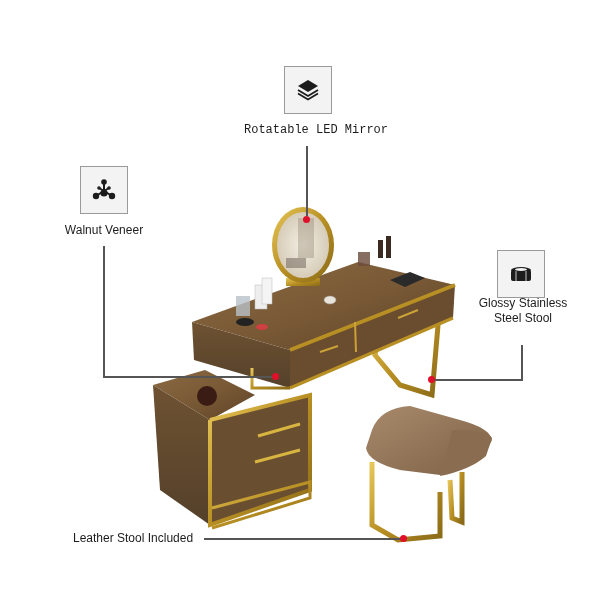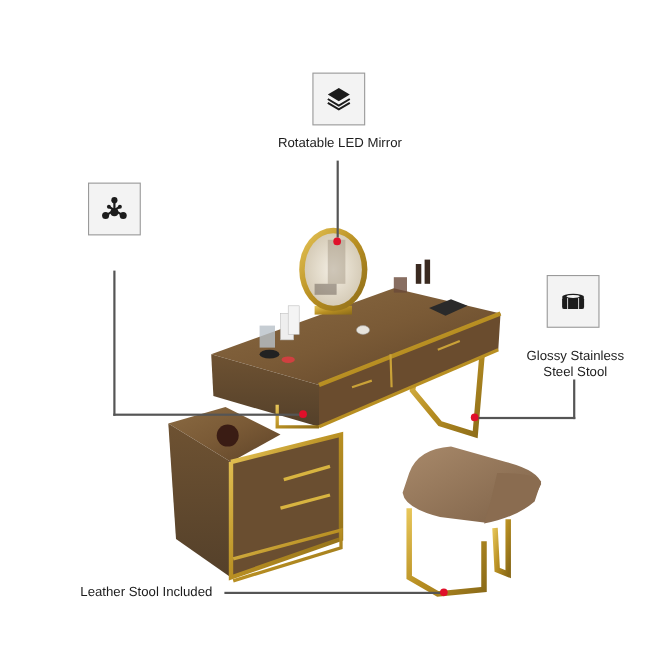--- a/index.html
+++ b/index.html
@@ -98,53 +98,54 @@
     </g>
   </svg>
 
   <div class="icon-box" style="left:284px; top:66px;">
     <svg width="24" height="24" viewBox="0 0 24 24">
       <polygon points="12,2 22,8 12,14 2,8" fill="#1c1c1c"></polygon>
       <polyline points="2,12 12,18 22,12" fill="none" stroke="#1c1c1c" stroke-width="1.8"></polyline>
       <polyline points="2,15.5 12,21.5 22,15.5" fill="none" stroke="#1c1c1c" stroke-width="1.8"></polyline>
     </svg>
   </div>
-  <div class="label" style="left:244px; top:123px; width:130px;">Rotatable LED Mirror</div>
+  <div class="label" style="left:244px; top:123px; width:130px;font-family:Liberation Mono, monospace;">Rotatable LED Mirror</div>
   <div class="line" style="left:306px; top:146px; width:2px; height:70px;"></div>
   <div class="dot" style="left:303px; top:216px;"></div>
 
   <div class="icon-box" style="left:80px; top:166px;">
     <svg width="26" height="26" viewBox="0 0 26 26">
       <line x1="13" y1="6" x2="13" y2="14" stroke="#1c1c1c" stroke-width="2"></line>
       <line x1="13" y1="14" x2="5" y2="19" stroke="#1c1c1c" stroke-width="2"></line>
       <line x1="13" y1="14" x2="21" y2="19" stroke="#1c1c1c" stroke-width="2"></line>
       <line x1="13" y1="14" x2="8" y2="11" stroke="#1c1c1c" stroke-width="2"></line>
       <line x1="13" y1="14" x2="18" y2="11" stroke="#1c1c1c" stroke-width="2"></line>
       <circle cx="13" cy="5" r="2.8" fill="#1c1c1c"></circle>
       <circle cx="5" cy="19" r="3.2" fill="#1c1c1c"></circle>
       <circle cx="21" cy="19" r="3.2" fill="#1c1c1c"></circle>
       <circle cx="13" cy="16" r="3.6" fill="#1c1c1c"></circle>
       <circle cx="8" cy="11" r="1.8" fill="#1c1c1c"></circle>
       <circle cx="18" cy="11" r="1.8" fill="#1c1c1c"></circle>
     </svg>
   </div>
+  <div class="label" style="left:50px; top:223px; width:108px;">Walnut Veneer</div>
   <div class="line" style="left:103px; top:246px; width:2px; height:132px;"></div>
   <div class="line" style="left:103px; top:376px; width:172px; height:2px;"></div>
   <div class="dot" style="left:272px; top:373px;"></div>
 
   <div class="icon-box" style="left:497px; top:250px;">
     <svg width="26" height="20" viewBox="0 0 26 20">
       <rect x="3" y="6" width="20" height="11" rx="2" fill="#1c1c1c"></rect>
       <ellipse cx="13" cy="6" rx="10" ry="3" fill="#1c1c1c"></ellipse>
       <ellipse cx="13" cy="5.5" rx="6" ry="1.4" fill="#f3f3f3"></ellipse>
       <line x1="8" y1="7" x2="8" y2="17" stroke="#f3f3f3" stroke-width="0.8"></line>
       <line x1="18" y1="7" x2="18" y2="17" stroke="#f3f3f3" stroke-width="0.8"></line>
     </svg>
   </div>
-  <div class="label" style="left:468px; top:316px; width:110px;">
+  <div class="label" style="left:468px; top:296px; width:110px;">
     <span>Glossy Stainless</span><br>
     <span>Steel Stool</span>
   </div>
   <div class="line" style="left:521px; top:345px; width:2px; height:36px;"></div>
   <div class="line" style="left:432px; top:379px; width:91px; height:2px;"></div>
   <div class="dot" style="left:428px; top:376px;"></div>
 
   <div class="label" style="left:73px; top:531px; text-align:center;">Leather Stool Included</div>
   <div class="line" style="left:204px; top:538px; width:198px; height:2px;"></div>
   <div class="dot" style="left:400px; top:535px;"></div>

